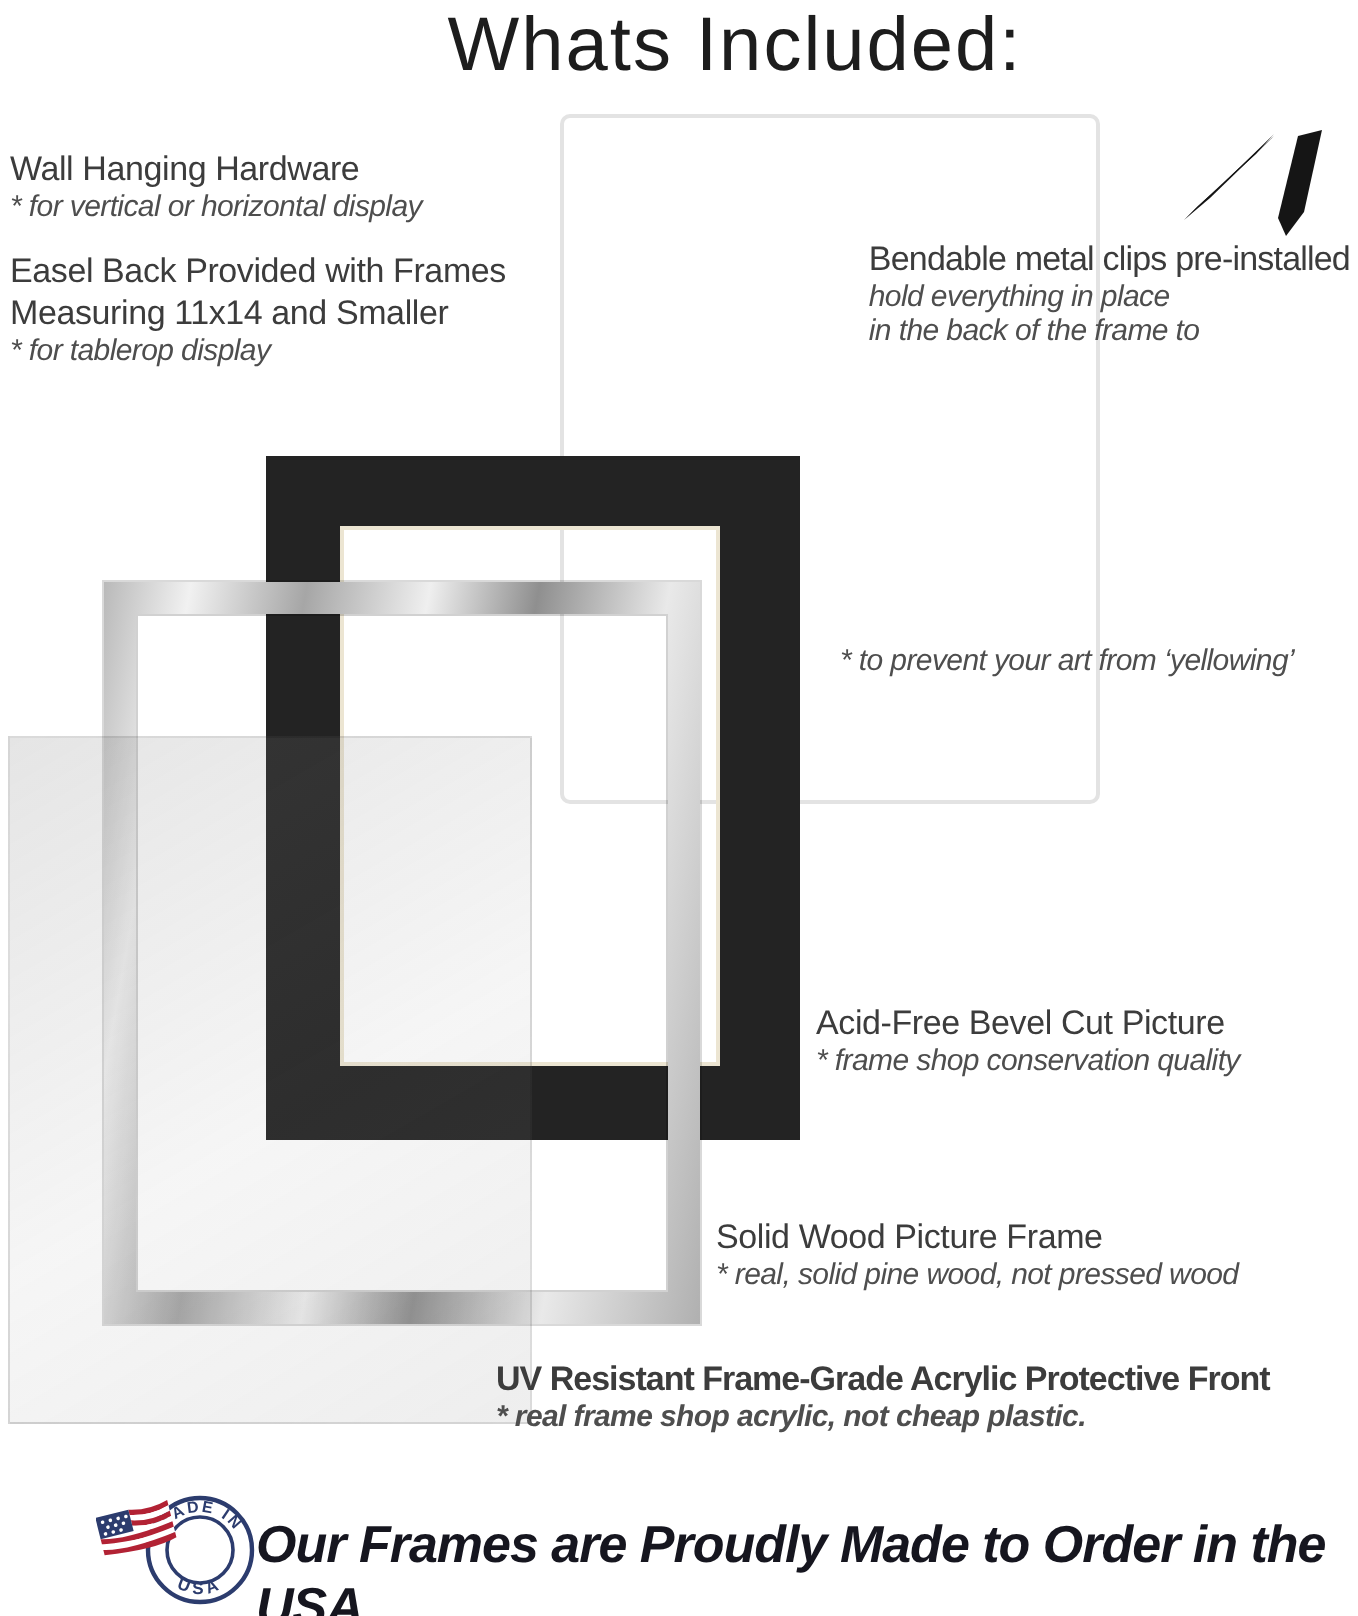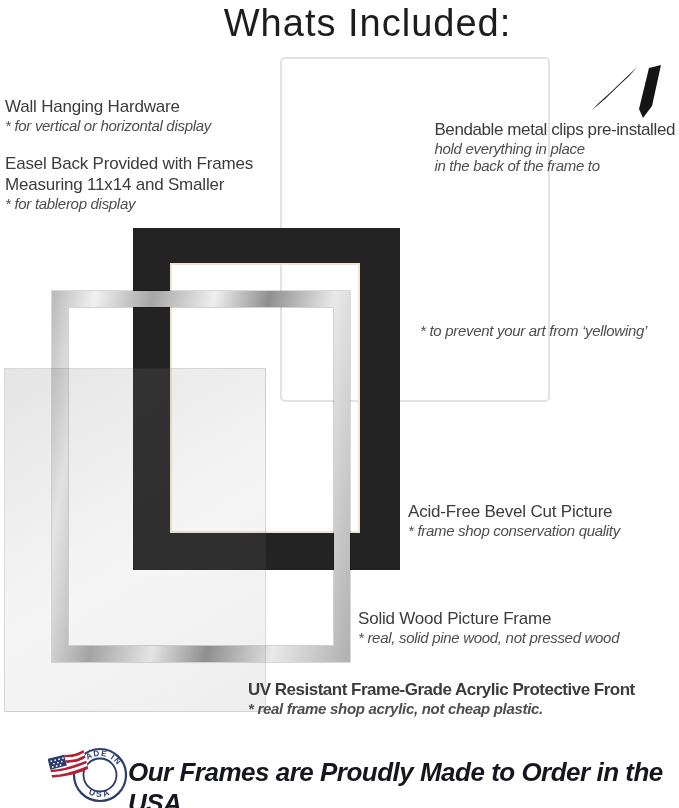--- a/index.html
+++ b/index.html
@@ -18,22 +18,22 @@
     z-index:6;
     padding-left:28px;
   }
 
   
   .tblock{z-index:6;}
   .tblock .main{font-size:17px;color:#3c3c3c;line-height:21px;letter-spacing:-0.2px;}
   .tblock .sub{font-size:15px;font-style:italic;color:#4e4e4e;line-height:17px;letter-spacing:-0.3px;}
   .ralign{text-align:left;}
 
-  #wall-block{left:5px;top:74px;margin-top:22px;}
-  #easel-block{left:5px;top:125px;margin-top:28px;}
+  #wall-block{left:5px;top:74px;}
+  #easel-block{left:5px;top:125px;}
   #clips-block{right:4px;top:119px;}
   #foam-block{left:420px;top:322px;}
   #matting-block{left:408px;top:501px;}
   #wood-block{left:358px;top:608px;}
   #uv-block{left:248px;top:679px;font-weight:bold;}
   #uv-block .main{letter-spacing:-0.5px;}
   #clips-block .main{letter-spacing:-0.4px;}
 
   
   #foam-board{

